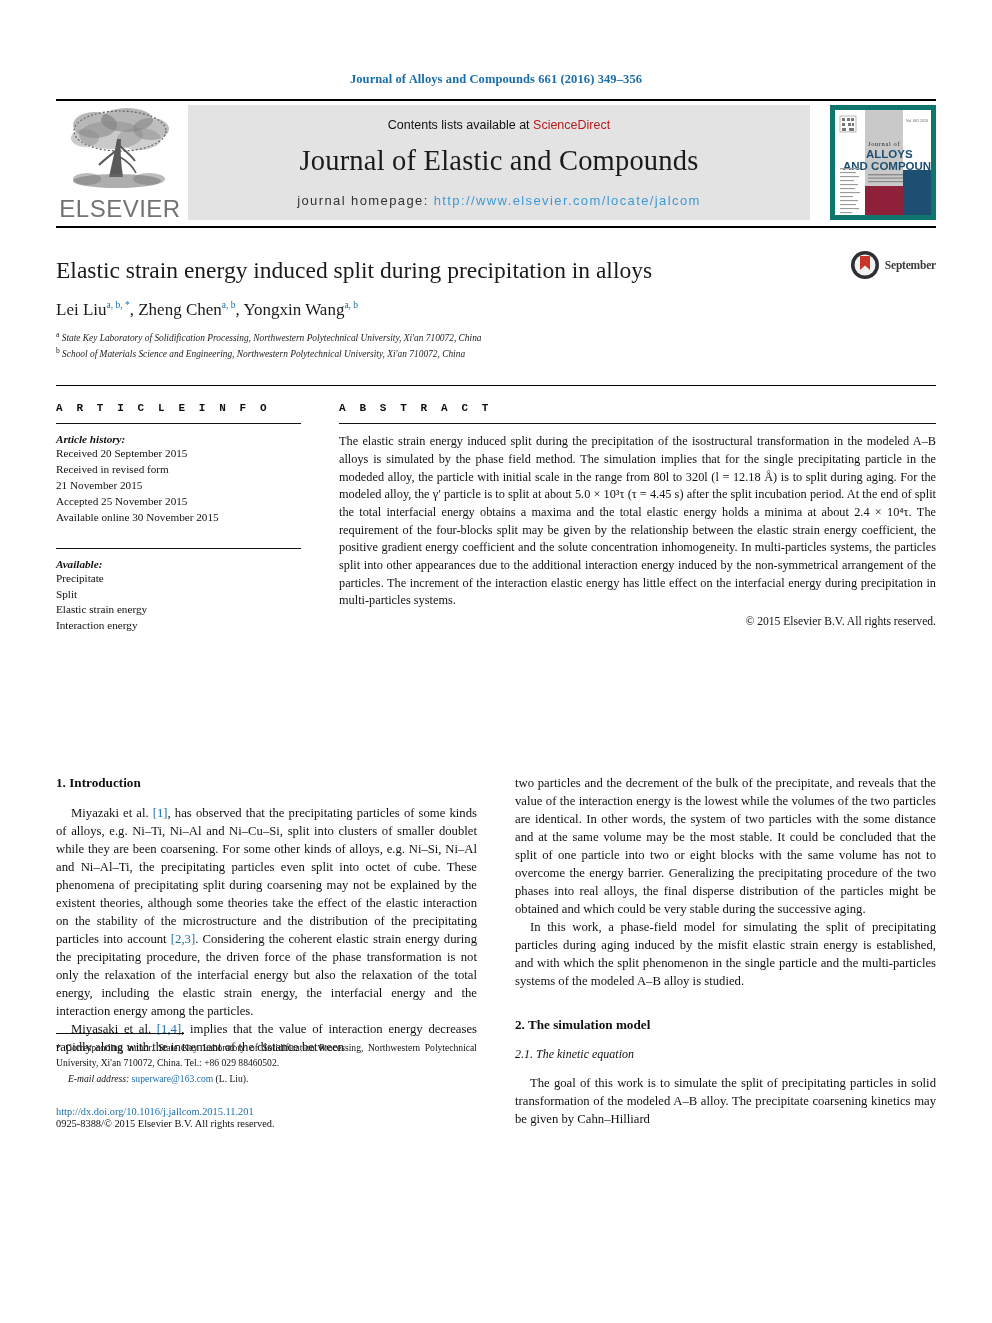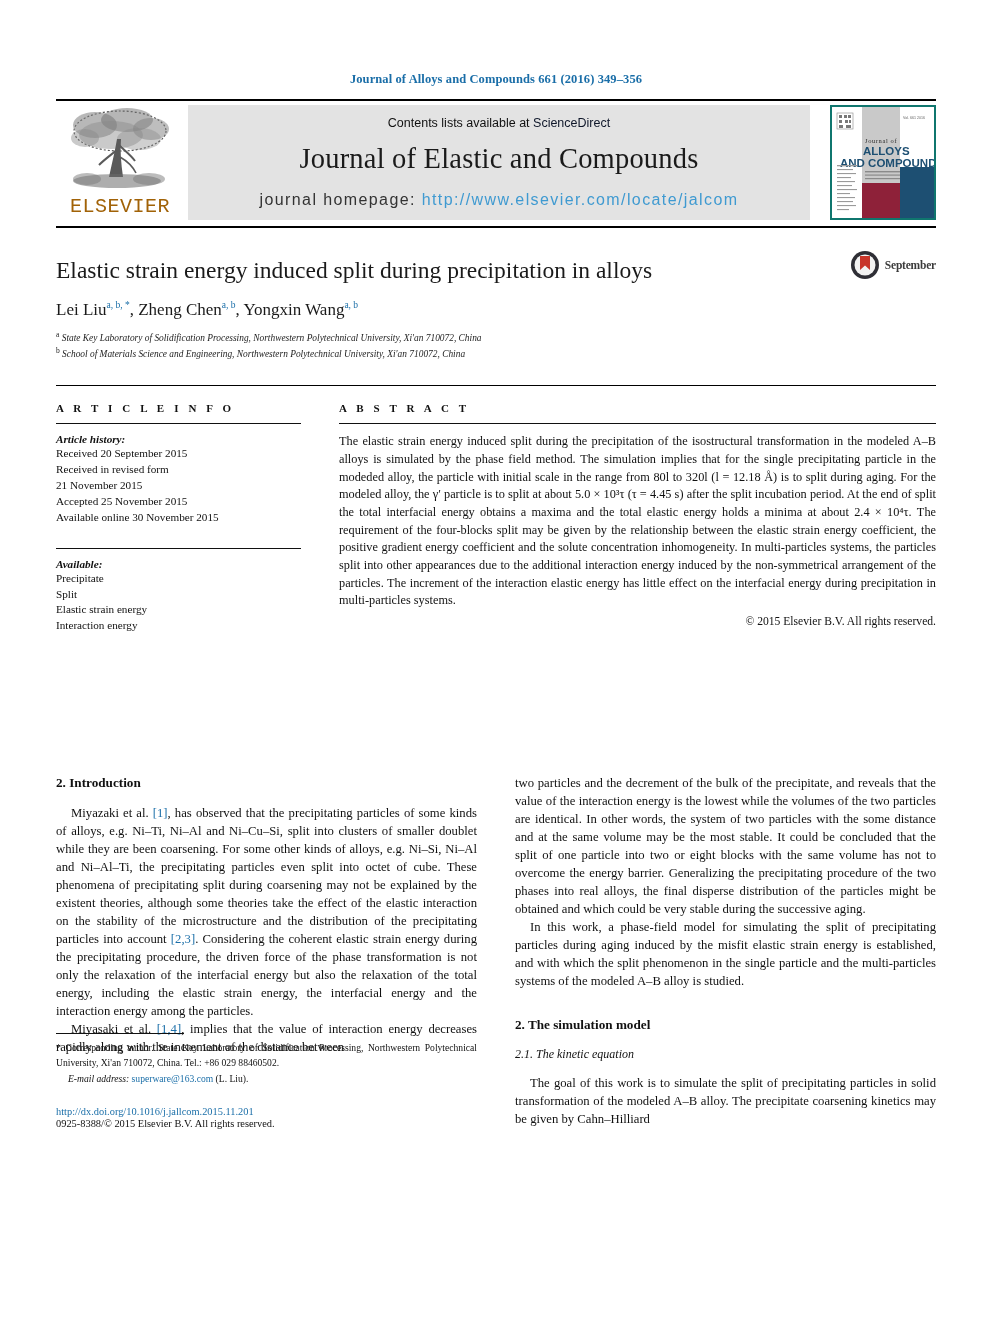--- a/index.html
+++ b/index.html
@@ -52,66 +52,66 @@
     flex: 0 0 128px;
     padding-top: 4px;
     display: flex;
     flex-direction: column;
     align-items: center;
     justify-content: flex-start;
     box-sizing: border-box;
   }
   .tree-svg { display:block; }
   .elsevier-word {
-    font-family: Liberation Mono, monospace;
-    font-size: 20px;
+    font-family: Liberation Sans, sans-serif;
+    font-size: 24px;
     letter-spacing: .5px;
-    color: #a16207;
+    color: #737373;
     font-weight: normal;
     margin-top: -2px;
   }
   .journal-band {
     flex: 1 1 auto;
     background: #e3e3e3;
     margin: 4px 4px 6px 4px;
     display: flex;
     flex-direction: column;
     align-items: center;
     justify-content: center;
     box-sizing: border-box;
   }
   .contents-line {
     font-family: "Liberation Sans", sans-serif;
     font-size: 12.5px;
     color: #111;
     margin-top: 4px;
   }
   .contents-line .sd {
-    color: #0f172a;
+    color: #b91c1c;
   }
   .journal-name {
     font-family: "Liberation Serif", serif;
     font-size: 28.5px;
     color: #1a1a1a;
     margin: 13px 0 16px 0;
     letter-spacing: .2px;
   }
   .homepage-line {
     font-family: "Liberation Sans", sans-serif;
-    font-size: 16px;
+    font-size: 13px;
     letter-spacing: 1.4px;
     color: #333;
     margin-bottom: 4px;
   }
   .homepage-line .url { color: #3f9ad1; }
   .cover-thumb {
     width: 106px;
     flex: 0 0 106px;
     margin: 4px 0 6px 16px;
-    border: 2px solid #0f766e;
+    border: 5px solid #0f766e;
     background: #fdfdfd;
     position: relative;
     box-sizing: border-box;
     overflow: hidden;
   }
 
   
   .title-rule-top { border-top: 2px solid #000; margin-top: 0; }
   .title-block {
     position: relative;
@@ -166,21 +166,21 @@
   .info-abstract-wrap {
     border-top: 1px solid #000;
     margin-top: 14px;
     padding-top: 16px;
     display: flex;
     gap: 38px;
   }
   .col-info { width: 245px; flex: 0 0 245px; }
   .col-abstract { flex: 1 1 auto; }
   .sec-head {
-    font-family: Liberation Serif, serif;
+    font-family: Liberation Mono, monospace;
     font-size: 11px;
     font-weight: bold;
     letter-spacing: 3.6px;
     color: #111;
     margin: 0 0 9px 0;
   }
   .hrule { border-top: 1.6px solid #111; margin: 0 0 9px 0; }
   .hrule.thin { border-top: 1px solid #111; }
   .info-label {
     font-family: "Liberation Serif", serif;
@@ -428,21 +428,21 @@
         <div class="hrule"></div>
         <p class="abstract-body">The elastic strain energy induced split during the precipitation of the isostructural transformation in the modeled A–B alloys is simulated by the phase field method. The simulation implies that for the single precipitating particle in the modeded alloy, the particle with initial scale in the range from 80l to 320l (l = 12.18 Å) is to split during aging. For the modeled alloy, the γ′ particle is to split at about 5.0 × 10³τ (τ = 4.45 s) after the split incubation period. At the end of split the total interfacial energy obtains a maxima and the total elastic energy holds a minima at about 2.4 × 10⁴τ. The requirement of the four-blocks split may be given by the relationship between the elastic strain energy coefficient, the positive gradient energy coefficient and the solute concentration inhomogeneity. In multi-particles systems, the particles split into other appearances due to the additional interaction energy induced by the non-symmetrical arrangement of the particles. The increment of the interaction elastic energy has little effect on the interfacial energy during precipitation in multi-particles systems.</p>
         <div class="copyright">© 2015 Elsevier B.V. All rights reserved.</div>
       </div>
     </div>
   </div>
 
   <div class="body-wrap">
 
     <div class="bcol">
-      <div class="h1">2. Introduction</div>
+      <div class="h1">1. Introduction</div>
 
       <p class="bodytext"><span>Miyazaki et al. </span><span class="ref">[1]</span><span>, has observed that the precipitating particles of some kinds of alloys, e.g. Ni–Ti, Ni–Al and Ni–Cu–Si, split into clusters of smaller doublet while they are been coarsening. For some other kinds of alloys, e.g. Ni–Si, Ni–Al and Ni–Al–Ti, the precipitating particles even split into octet of cube. These phenomena of precipitating split during coarsening may not be explained by the existent theories, although some theories take the effect of the elastic interaction on the stability of the microstructure and the distribution of the precipitating particles into account </span><span class="ref">[2,3]</span><span>. Considering the coherent elastic strain energy during the precipitating procedure, the driven force of the phase transformation is not only the relaxation of the interfacial energy but also the relaxation of the total energy, including the elastic strain energy, the interfacial energy and the interaction energy among the particles.</span></p>
 
       <p class="bodytext"><span>Miyasaki et al. </span><span class="ref">[1,4]</span><span>, implies that the value of interaction energy decreases rapidly along with the increment of the distance between</span></p>
 
       <div class="footnote-zone">
         <div class="fn-rule"></div>
         <p class="fn-text"><span class="star">*</span><span> Corresponding author. State Key Laboratory of Solidification Processing, Northwestern Polytechnical University, Xi'an 710072, China. Tel.: +86 029 88460502.</span></p>
         <p class="fn-email"><i>E-mail address:</i> <a href="#">superware@163.com</a> <span>(L. Liu).</span></p>
         <p class="doi-line">http://dx.doi.org/10.1016/j.jallcom.2015.11.201</p>

